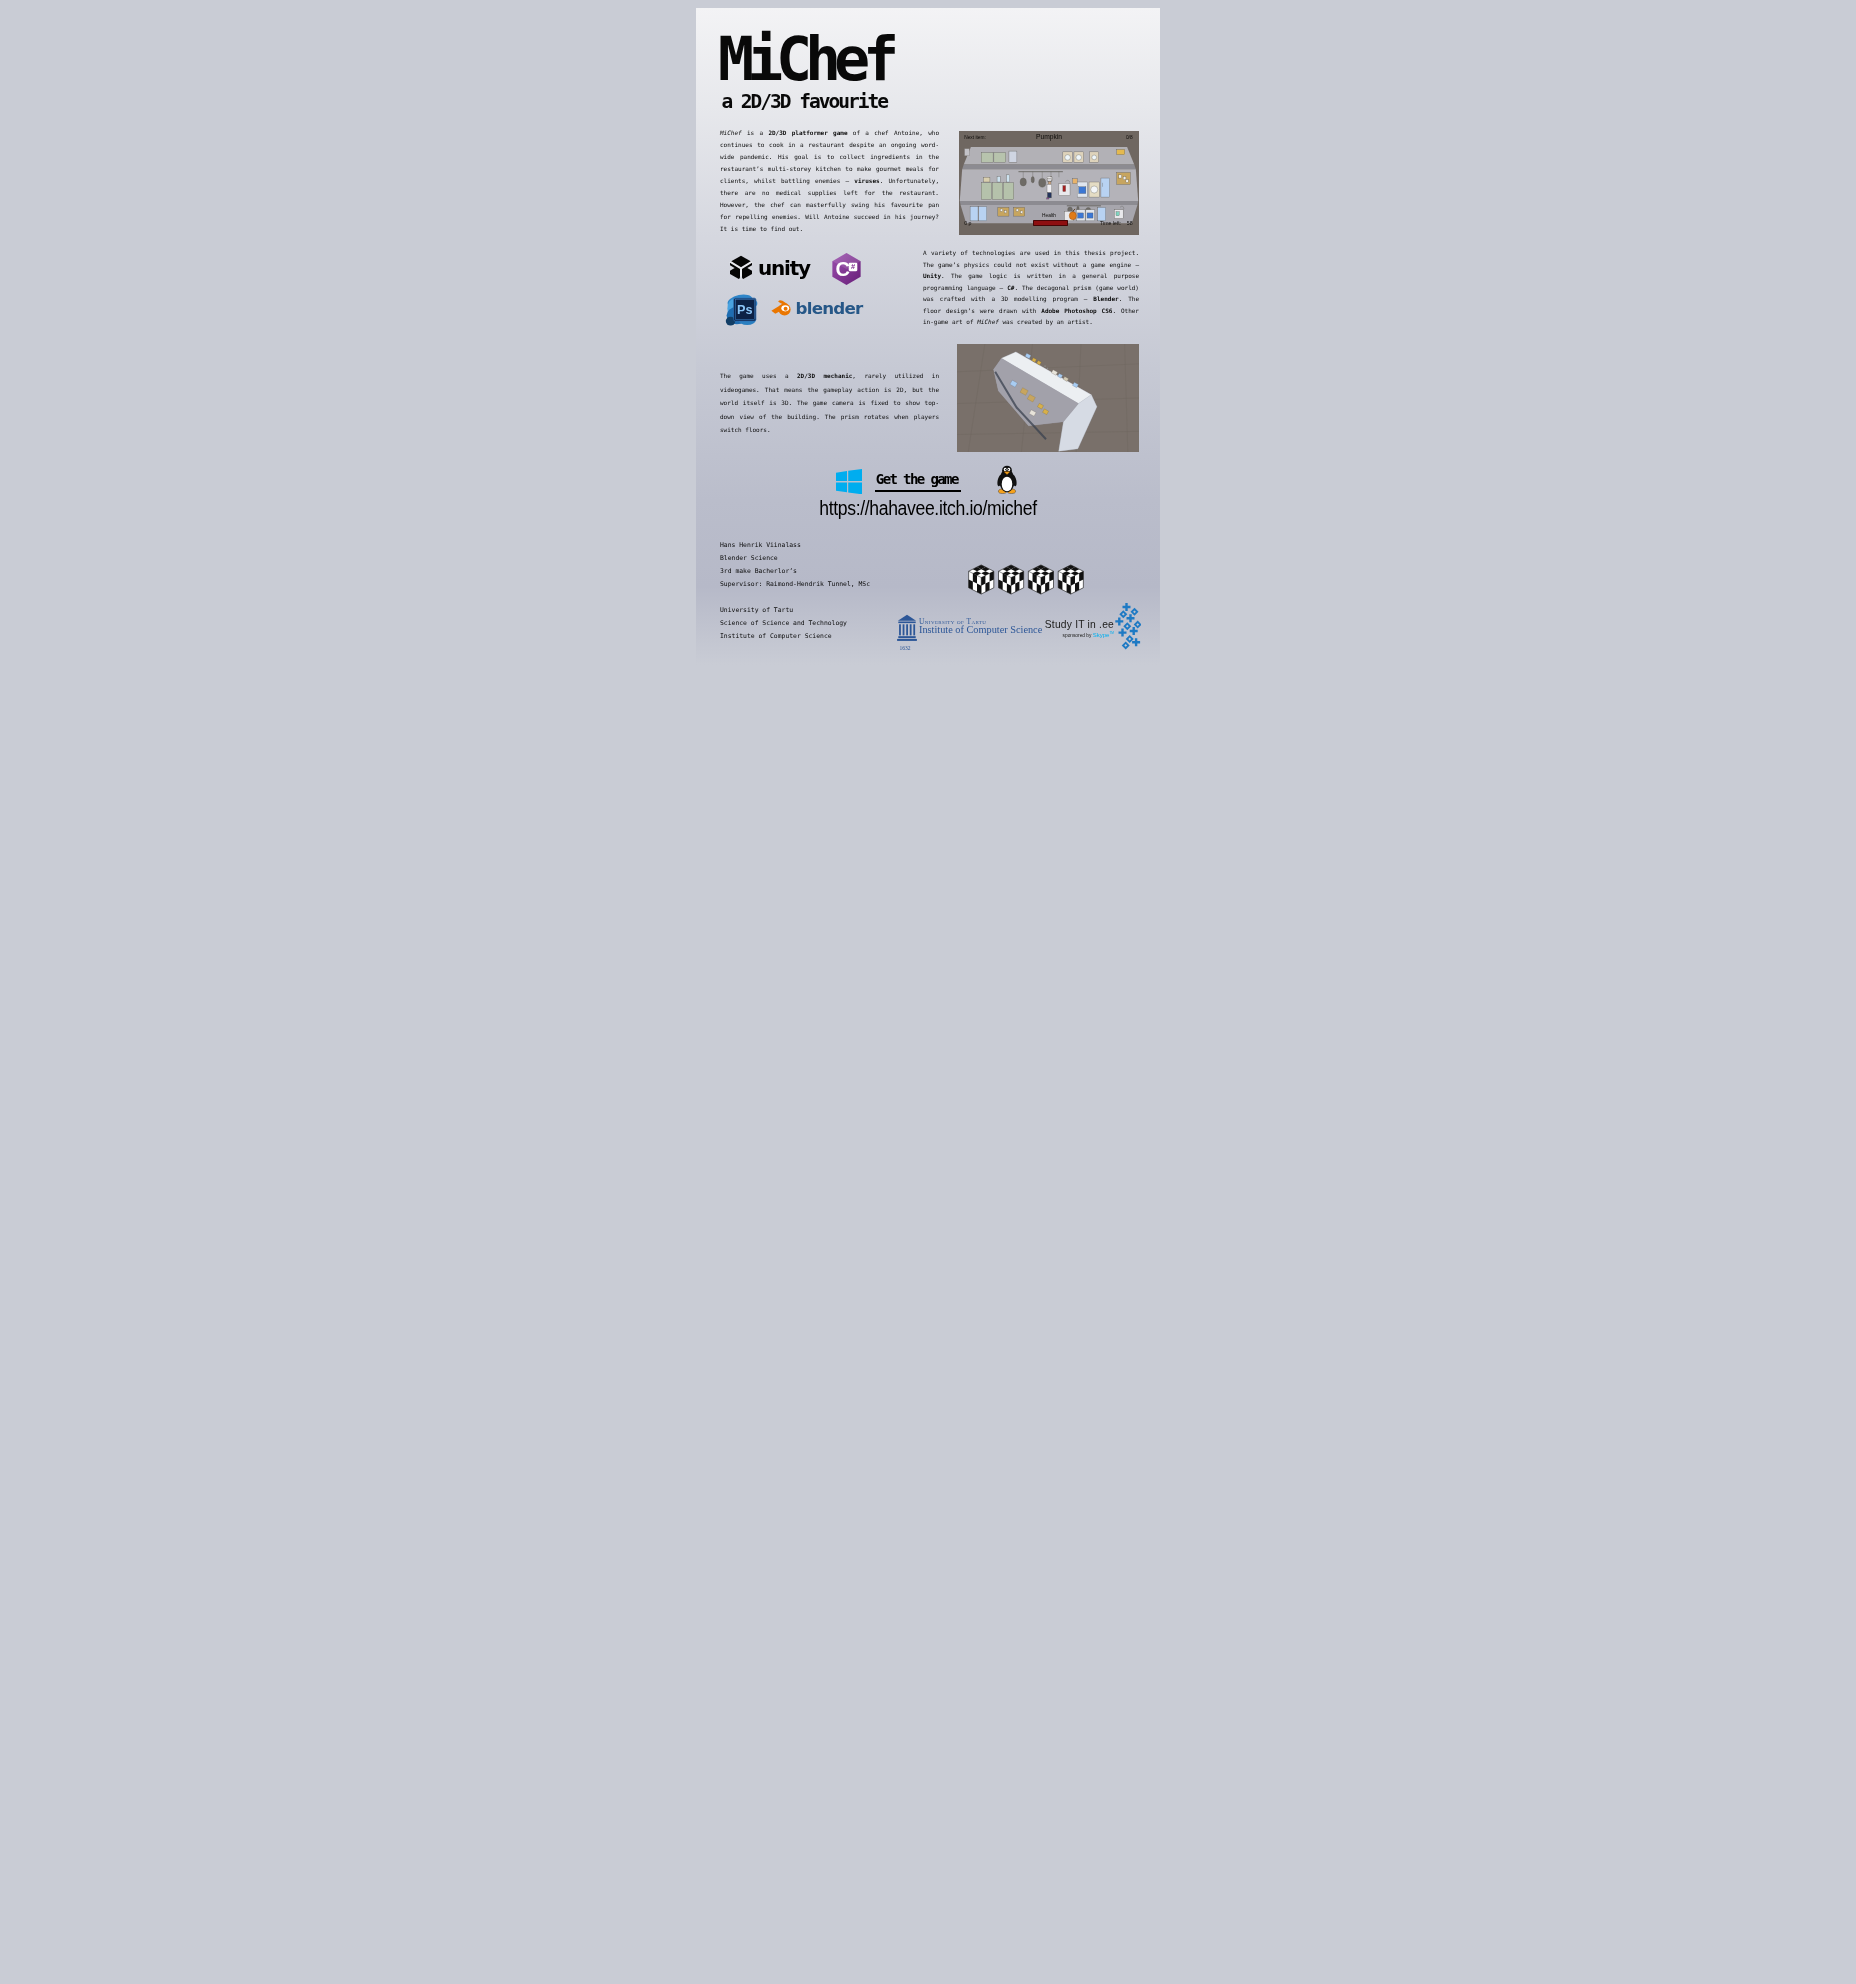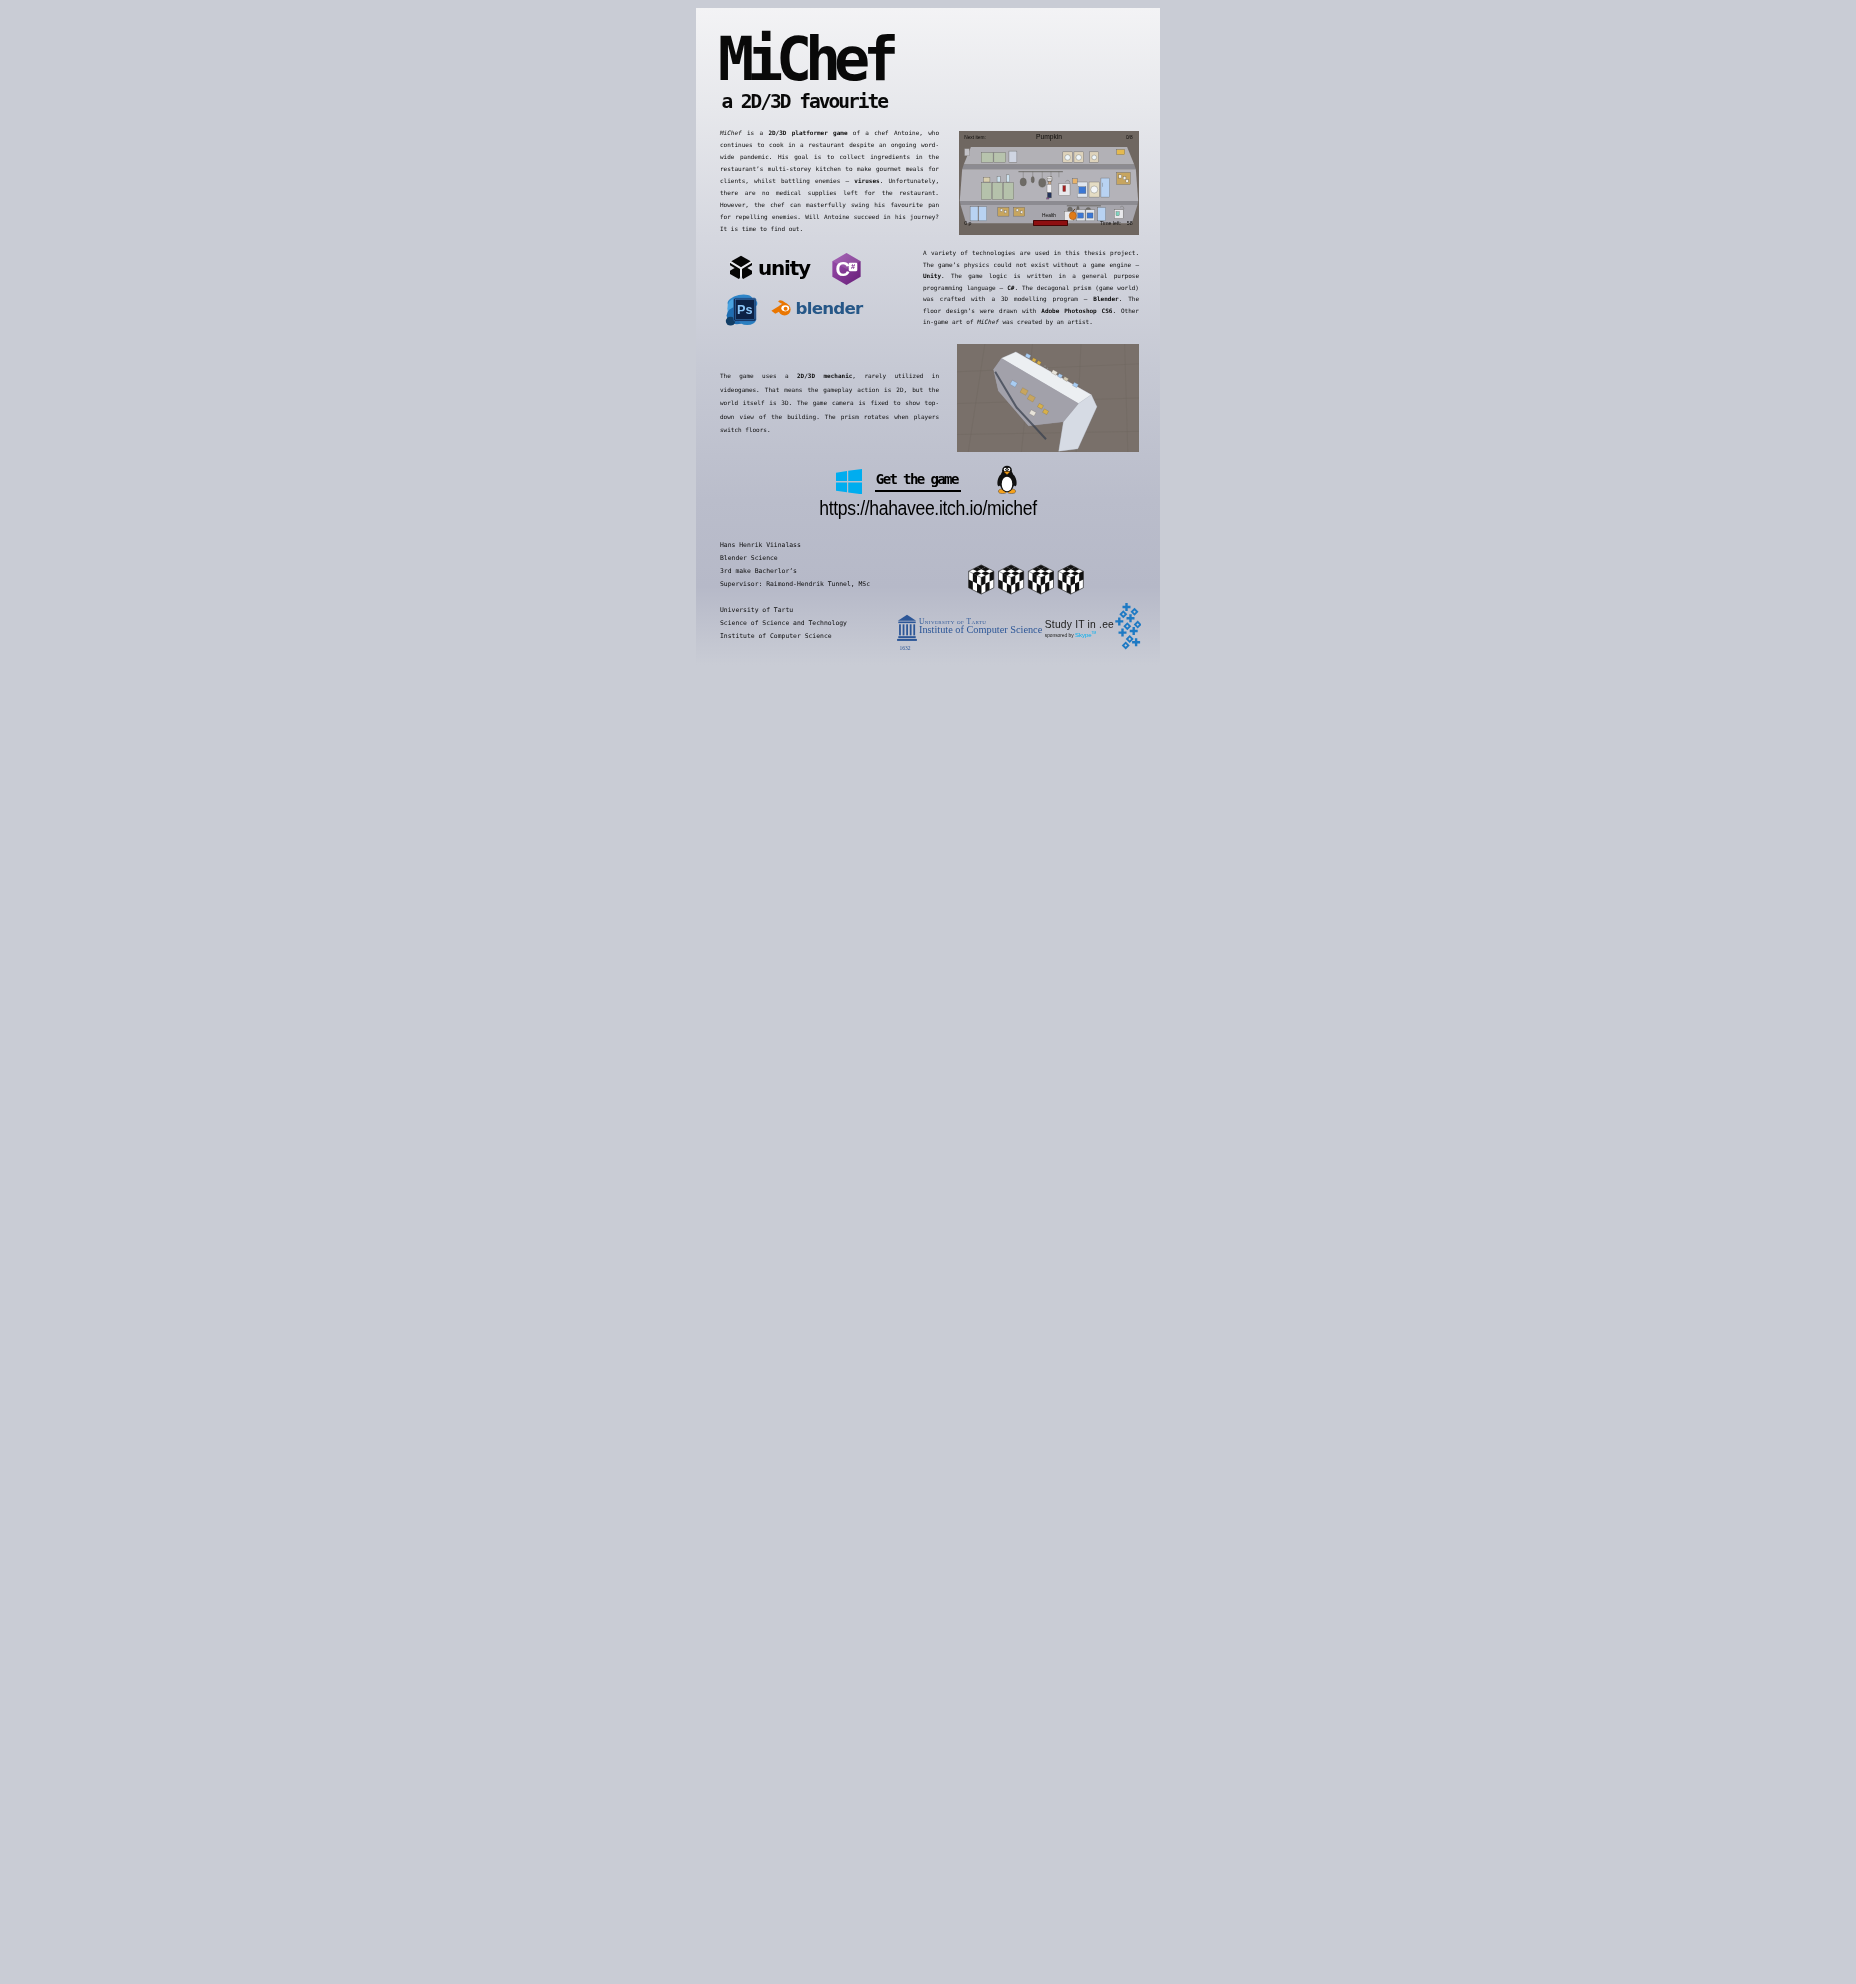--- a/index.html
+++ b/index.html
@@ -48,21 +48,21 @@
   
   .credits{left:24px;top:531px;font-size:6.4px;line-height:13px;}
   .affil{left:24px;top:596px;font-size:6.4px;line-height:13px;}
   
   .cgvr{left:272px;top:555px;}
   .utlogo{left:201px;top:606px;}
   .ut-line1{left:223px;top:609px;position:absolute;font-family:"Liberation Serif",serif;
     font-variant:small-caps;font-size:7.5px;letter-spacing:0.4px;color:#2c5697;}
   .ut-line2{left:223px;top:616px;position:absolute;font-family:"Liberation Serif",serif;
     font-size:10.3px;color:#2c5697;}
-  .studyit{right:46px;top:611px;position:absolute;font-family:"Liberation Sans",sans-serif;}
+  .studyit{right:46px;top:611px;position:absolute;text-align:right;font-family:"Liberation Sans",sans-serif;}
   .si-main{font-size:10.3px;color:#1c1c1a;letter-spacing:0.2px;}
   .si-sub{font-size:4.8px;color:#1c1c1a;margin-top:0.8px;}
   .si-sub .skype{color:#00aff0;font-size:6px;}
   .si-sub sup{font-size:3.2px;color:#00aff0;}
   .eepattern{left:416px;top:595px;}
 </style>
 </head>
 <body>
 
 <div class="poster">

